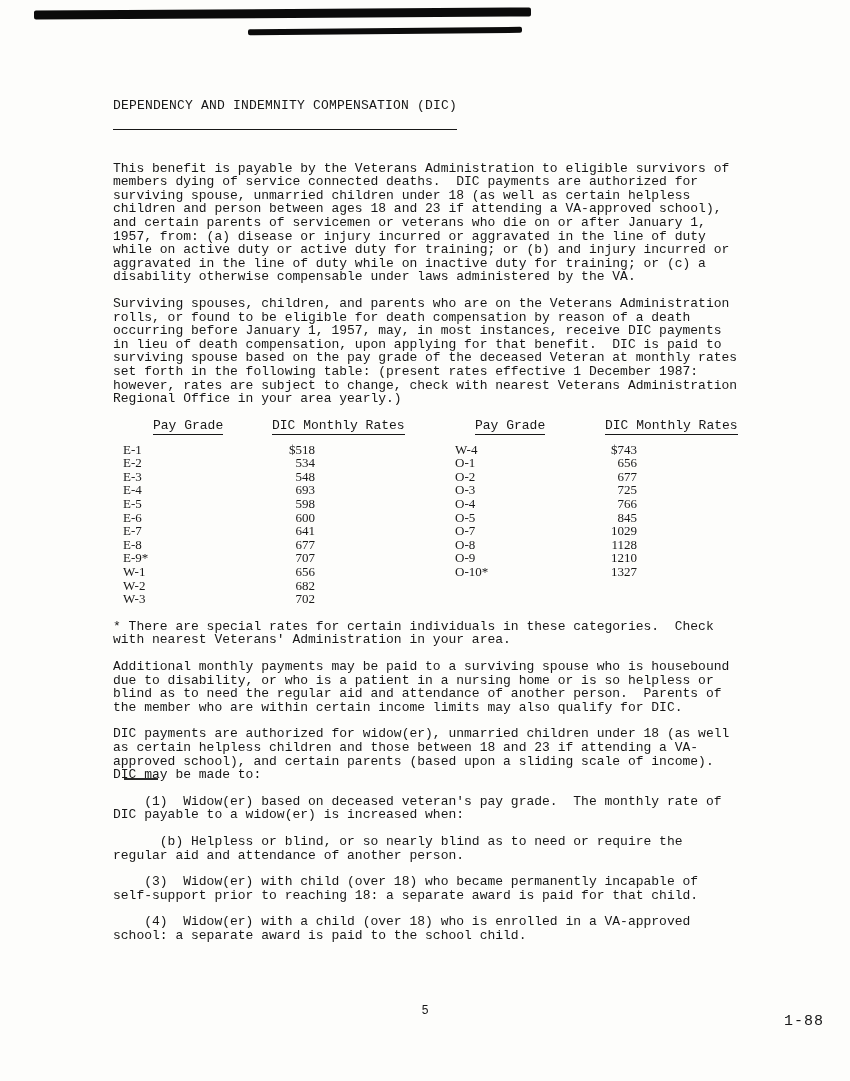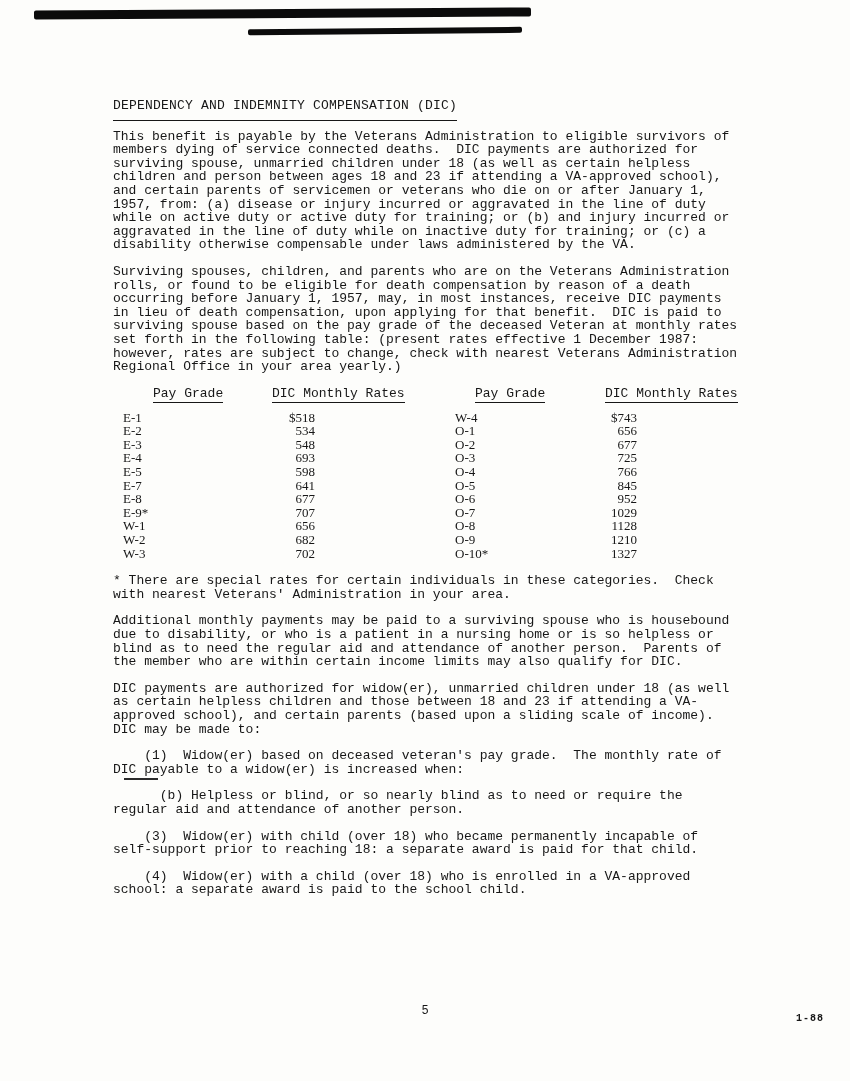--- a/index.html
+++ b/index.html
@@ -25,22 +25,22 @@
     left: 113px;
     top: 99px;
     width: 650px;
     font-size: 13px;
     line-height: 13.6px;
   }
   .doc-title {
     display: inline-block;
     white-space: pre;
     border-bottom: 1.5px solid #171717;
-    padding-bottom: 7px;
-    margin-bottom: 9px;
+    padding-bottom: 16px;
+    margin-bottom: 32px;
     letter-spacing: 0.2px;
   }
   .para {
     white-space: pre;
     margin: 0 0 13px 0;
   }
   .rate-table { margin: 2px 0 14px 0; }
   .thead { position: relative; height: 21px; margin-left: 40px; }
   .th {
     position: absolute;
@@ -73,23 +73,22 @@
     top: 1004px;
     left: 0;
     width: 100%;
     text-align: center;
     font-size: 12px;
   }
   .corner-label {
     position: absolute;
     top: 1013px;
     right: 26px;
-    font-size: 10px;
+    font-size: 15px;
     letter-spacing: 1px;
-    font-weight: bold;
   }
 </style>
 </head>
 <body>
 
 <div class="page">
 
   <div class="scan-bar bar1"></div>
   <div class="scan-bar bar2"></div>
 
@@ -139,20 +138,24 @@
           </div>
             <div class="trow">
             <span class="tg">E-4</span>
             <span class="tv">693</span>
           </div>
             <div class="trow">
             <span class="tg">E-5</span>
             <span class="tv">598</span>
           </div>
             <div class="trow">
+            <span class="tg">E-6</span>
+            <span class="tv">600</span>
+          </div>
+            <div class="trow">
             <span class="tg">E-7</span>
             <span class="tv">641</span>
           </div>
             <div class="trow">
             <span class="tg">E-8</span>
             <span class="tv">677</span>
           </div>
             <div class="trow">
             <span class="tg">E-9*</span>
             <span class="tv">707</span>
@@ -187,24 +190,20 @@
             <span class="tg">O-3</span>
             <span class="tv">725</span>
           </div>
             <div class="trow">
             <span class="tg">O-4</span>
             <span class="tv">766</span>
           </div>
             <div class="trow">
             <span class="tg">O-5</span>
             <span class="tv">845</span>
-          </div>
-            <div class="trow">
-            <span class="tg">O-6</span>
-            <span class="tv">952</span>
           </div>
             <div class="trow">
             <span class="tg">O-7</span>
             <span class="tv">1029</span>
           </div>
             <div class="trow">
             <span class="tg">O-8</span>
             <span class="tv">1128</span>
           </div>
             <div class="trow">

